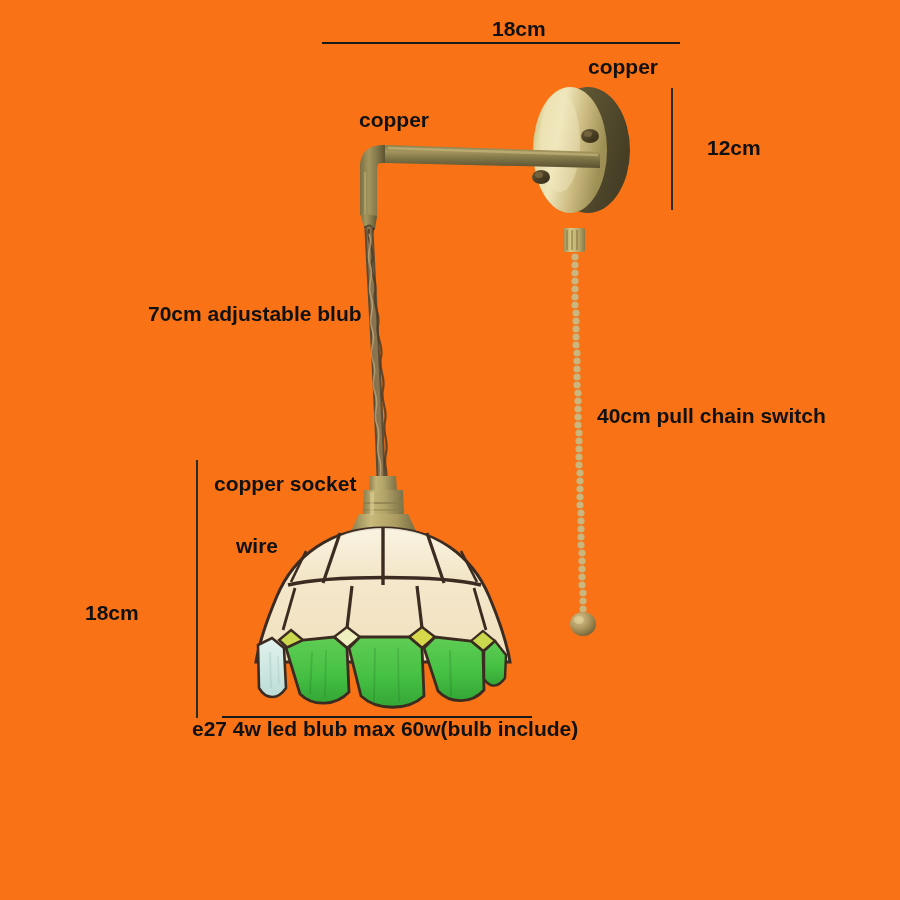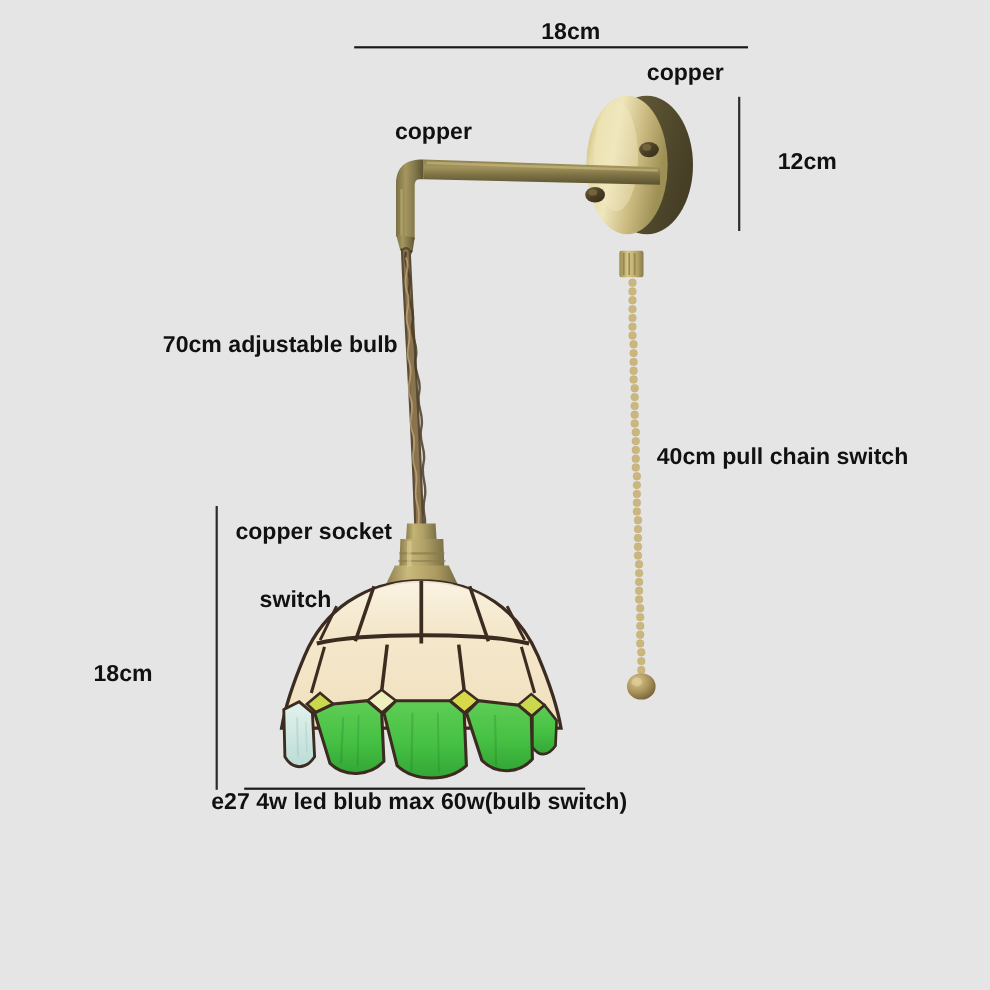--- a/index.html
+++ b/index.html
@@ -7,21 +7,21 @@
     padding: 0;
     background: #ffffff;
   }
   body {
     font-family: "Liberation Sans", sans-serif;
   }
   #stage {
     position: relative;
     width: 900px;
     height: 900px;
-    background: #e5e5e5;
+    background: #f97316;
     overflow: hidden;
   }
   .label {
     position: absolute;
     color: #111111;
     font-weight: bold;
     white-space: nowrap;
     font-family: "Liberation Sans", sans-serif;
   }
   .dimline-h {
@@ -326,25 +326,25 @@
   <div class="underline" style="left:222px; top:716px; width:310px;"></div>
 
   <div class="label" style="left:492px; top:17px; font-size:21px;">18cm</div>
 
   <div class="label" style="left:588px; top:55px; font-size:21px;">copper</div>
 
   <div class="label" style="left:707px; top:136px; font-size:21px;">12cm</div>
 
   <div class="label" style="left:359px; top:108px; font-size:21px;">copper</div>
 
-  <div class="label" style="left:148px; top:302px; font-size:21px;">70cm adjustable bulb</div>
+  <div class="label" style="left:148px; top:302px; font-size:21px;">70cm adjustable blub</div>
 
   <div class="label" style="left:597px; top:404px; font-size:21px;">40cm pull chain switch</div>
 
   <div class="label" style="left:214px; top:472px; font-size:21px;">copper socket</div>
 
-  <div class="label" style="left:236px; top:534px; font-size:21px;">switch</div>
+  <div class="label" style="left:236px; top:534px; font-size:21px;">wire</div>
 
   <div class="label" style="left:85px; top:601px; font-size:21px;">18cm</div>
 
-  <div class="label" style="left:192px; top:717px; font-size:21px;">e27 4w led blub max 60w(bulb switch)</div>
+  <div class="label" style="left:192px; top:717px; font-size:21px;">e27 4w led blub max 60w(bulb include)</div>
 
 </div>
 
 </body></html>

